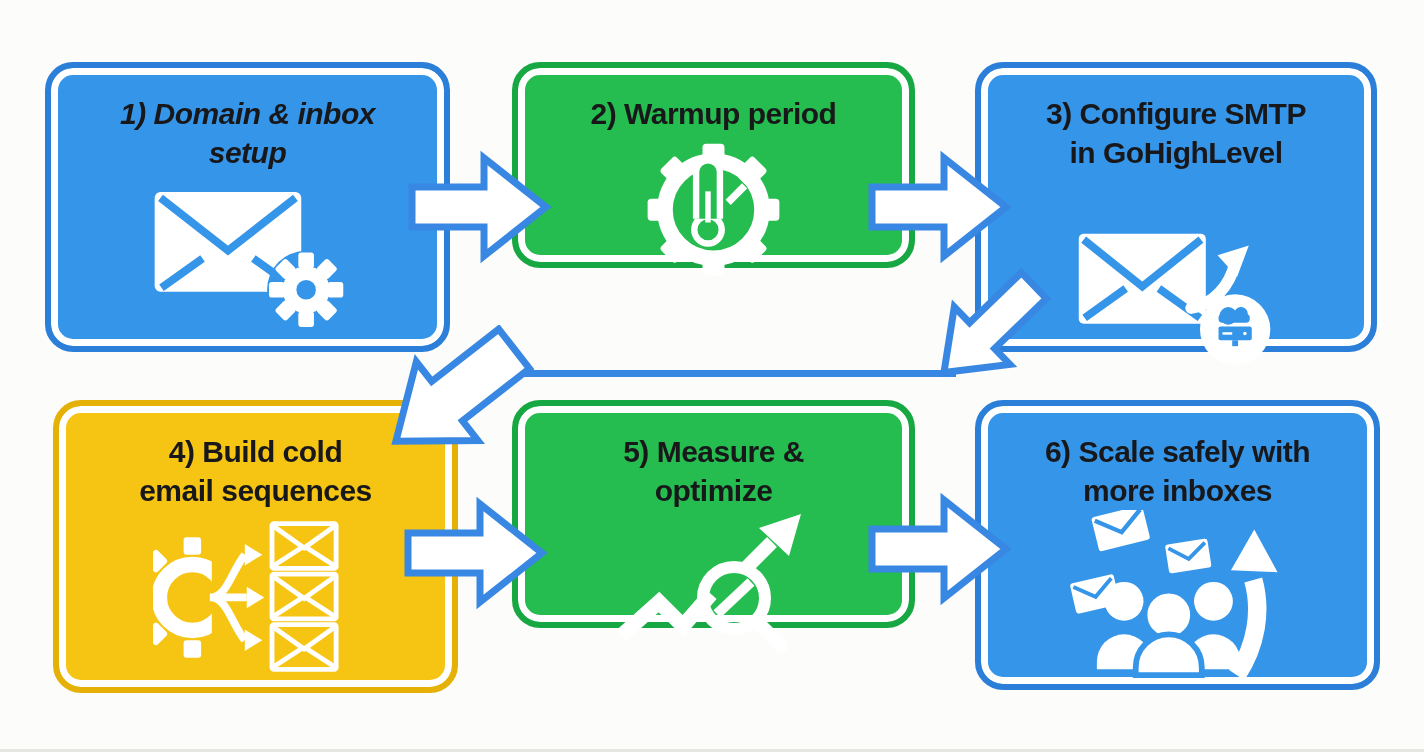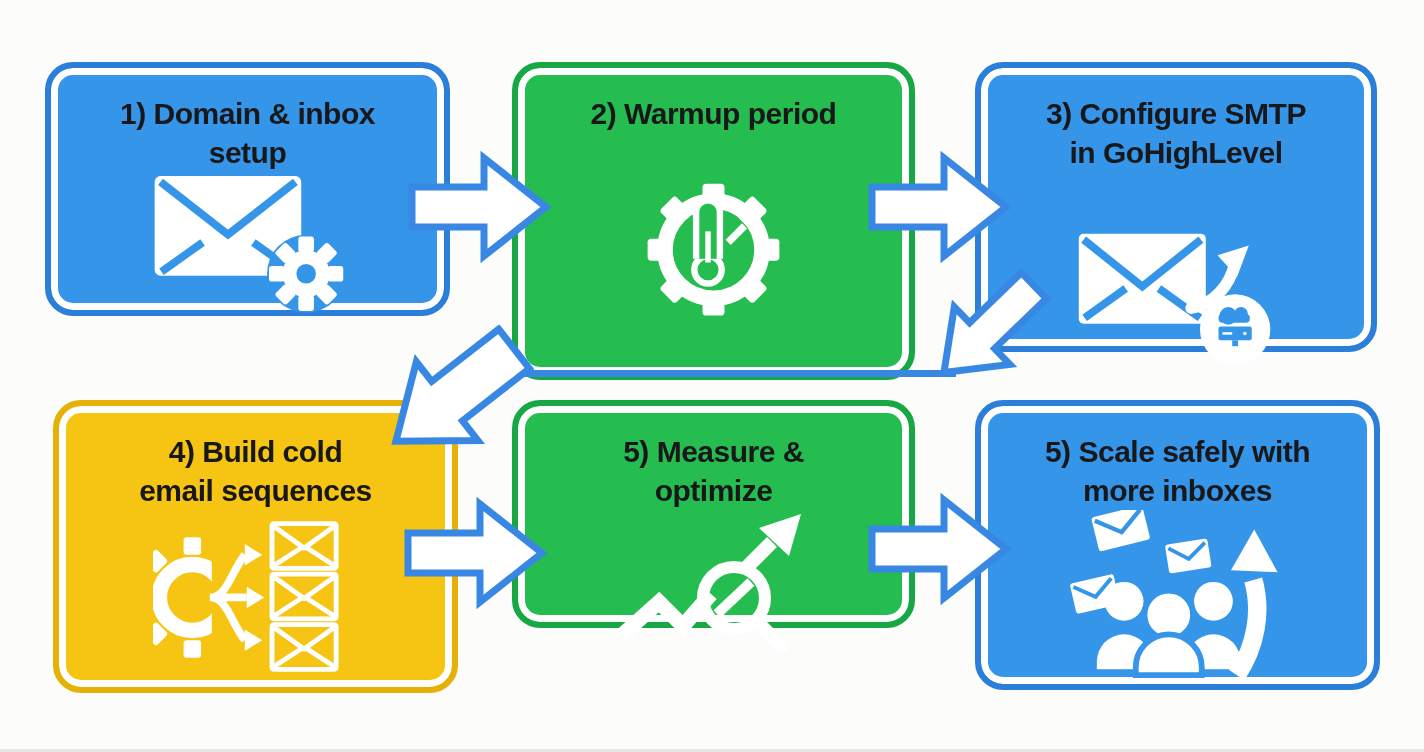--- a/index.html
+++ b/index.html
@@ -43,21 +43,21 @@
   .connector-line{
     position:absolute;
     background:var(--arrow-stroke,#3887e2);
   }
 </style>
 </head>
 <body>
 
 <div class="canvas">
 
-  <div class="step-box" style="left: 45px; top: 62px; width: 405px; height: 254px; --fill: #3595E9; --edge: #2B7FD9;">
+  <div class="step-box" style="left: 45px; top: 62px; width: 405px; height: 290px; font-style: italic; --fill: #3595E9; --edge: #2B7FD9;">
     <div class="step-title">1) Domain &amp; inbox
 setup</div>
     <div class="step-icon">
       <svg width="215" height="147" viewBox="0 0 220 150">
         <rect x="15" y="8" width="150" height="102" rx="6" fill="#fff"></rect>
         <path d="M21 14 L90 68 L159 14" fill="none" style="stroke:var(--fill)" stroke-width="8"></path>
         <path d="M22 106 L64 76 M158 106 L116 76" fill="none" style="stroke:var(--fill)" stroke-width="8"></path>
         <circle cx="170" cy="108" r="40" style="fill:var(--fill)"></circle>
         <g fill="#fff">
           <rect x="162" y="70" width="16" height="16" rx="3"></rect>
@@ -68,21 +68,21 @@
           <rect x="162" y="70" width="16" height="16" rx="3" transform="rotate(225 170 108)"></rect>
           <rect x="162" y="70" width="16" height="16" rx="3" transform="rotate(270 170 108)"></rect>
           <rect x="162" y="70" width="16" height="16" rx="3" transform="rotate(315 170 108)"></rect>
         </g>
         <circle cx="170" cy="108" r="24" fill="#fff"></circle>
         <circle cx="170" cy="108" r="10" style="fill:var(--fill)"></circle>
       </svg>
     </div>
   </div>
 
-  <div class="step-box" style="left: 512px; top: 62px; width: 403px; height: 318px; --fill: #25BD4F; --edge: #18A843;">
+  <div class="step-box" style="left: 512px; top: 62px; width: 403px; height: 206px; --fill: #25BD4F; --edge: #18A843;">
     <div class="step-title">2) Warmup period</div>
     <div class="step-icon">
       <svg width="183" height="165" viewBox="0 0 200 180">
         <g fill="#fff">
           <rect x="88" y="16" width="24" height="22" rx="4"></rect>
           <rect x="88" y="16" width="24" height="22" rx="4" transform="rotate(45 100 88)"></rect>
           <rect x="88" y="16" width="24" height="22" rx="4" transform="rotate(90 100 88)"></rect>
           <rect x="88" y="16" width="24" height="22" rx="4" transform="rotate(135 100 88)"></rect>
           <rect x="88" y="16" width="24" height="22" rx="4" transform="rotate(180 100 88)"></rect>
           <rect x="88" y="16" width="24" height="22" rx="4" transform="rotate(225 100 88)"></rect>
@@ -165,21 +165,21 @@
         <circle cx="125" cy="92" r="31" fill="none" stroke="#fff" stroke-width="12"></circle>
         <line x1="108" y1="108" x2="142" y2="76" stroke="#fff" stroke-width="10"></line>
         <line x1="147" y1="115" x2="172" y2="140" stroke="#fff" stroke-width="14" stroke-linecap="round"></line>
         <line x1="135" y1="64" x2="163" y2="36" stroke="#fff" stroke-width="14"></line>
         <polygon points="150,22 192,8 180,50" fill="#fff"></polygon>
       </svg>
     </div>
   </div>
 
   <div class="step-box" style="left: 975px; top: 400px; width: 405px; height: 290px; --fill: #3595E9; --edge: #2B7FD9;">
-    <div class="step-title">5) Scale safely with
+    <div class="step-title">6) Scale safely with
 more inboxes</div>
     <div class="step-icon">
       <svg width="225" height="170" viewBox="0 0 230 175">
         <g transform="translate(26,8) rotate(-14)">
           <rect width="54" height="36" rx="3" fill="#fff"></rect>
           <path d="M3 4 L27 22 L51 4" fill="none" style="stroke:var(--fill)" stroke-width="4.5"></path>
         </g>
         <g transform="translate(102,36) rotate(-9)">
           <rect width="44" height="30" rx="3" fill="#fff"></rect>
           <path d="M3 4 L22 18 L41 4" fill="none" style="stroke:var(--fill)" stroke-width="4"></path>

